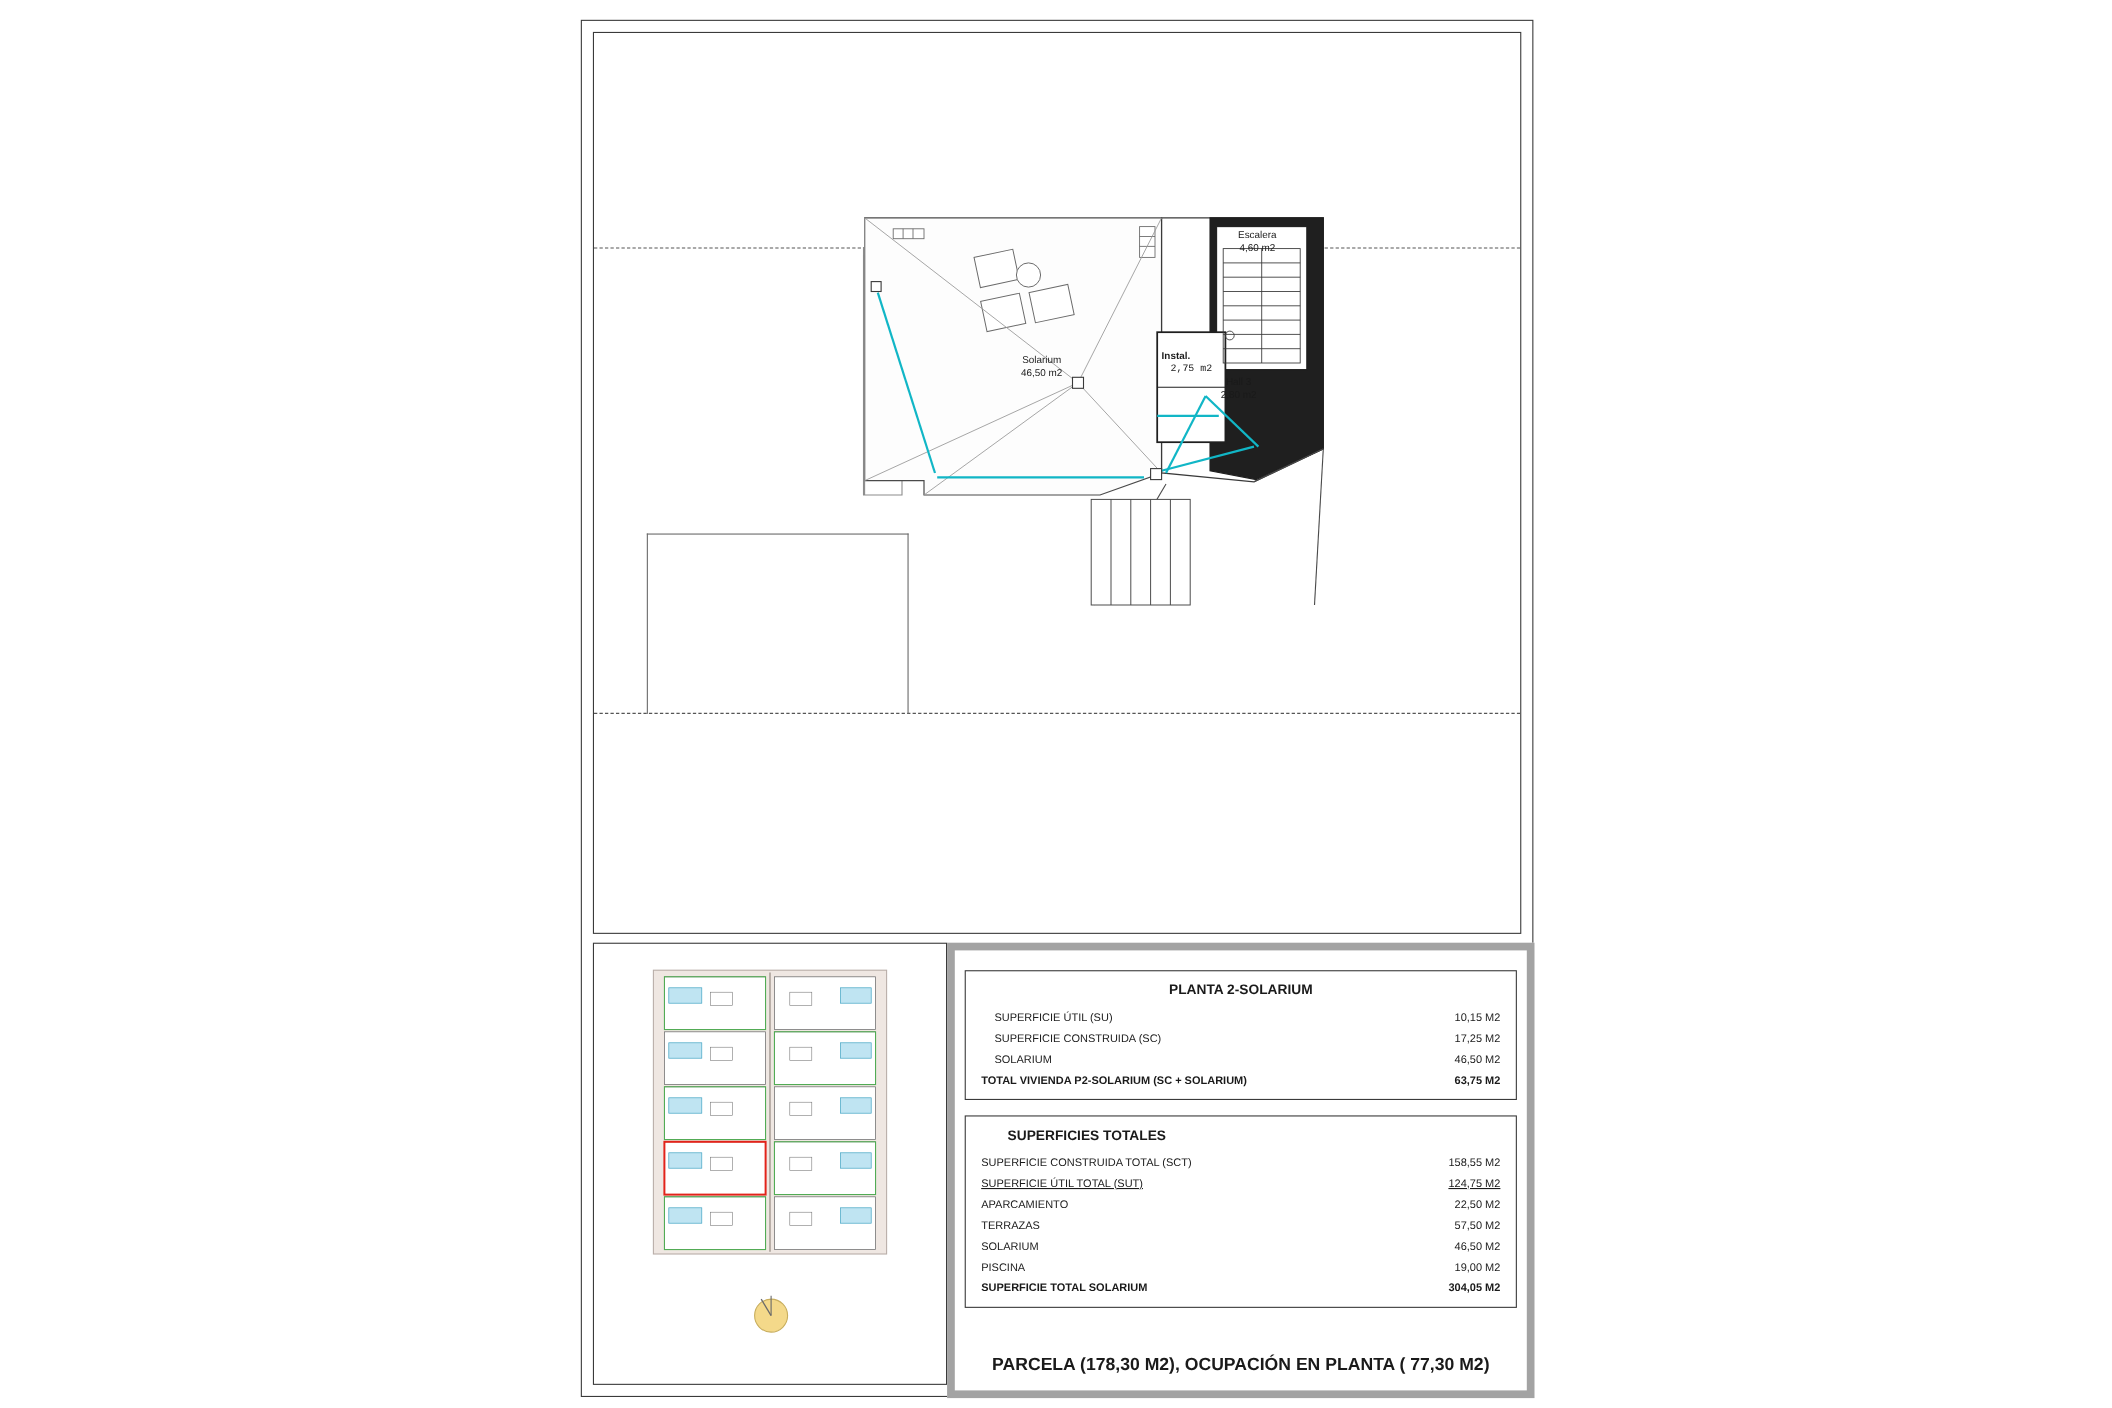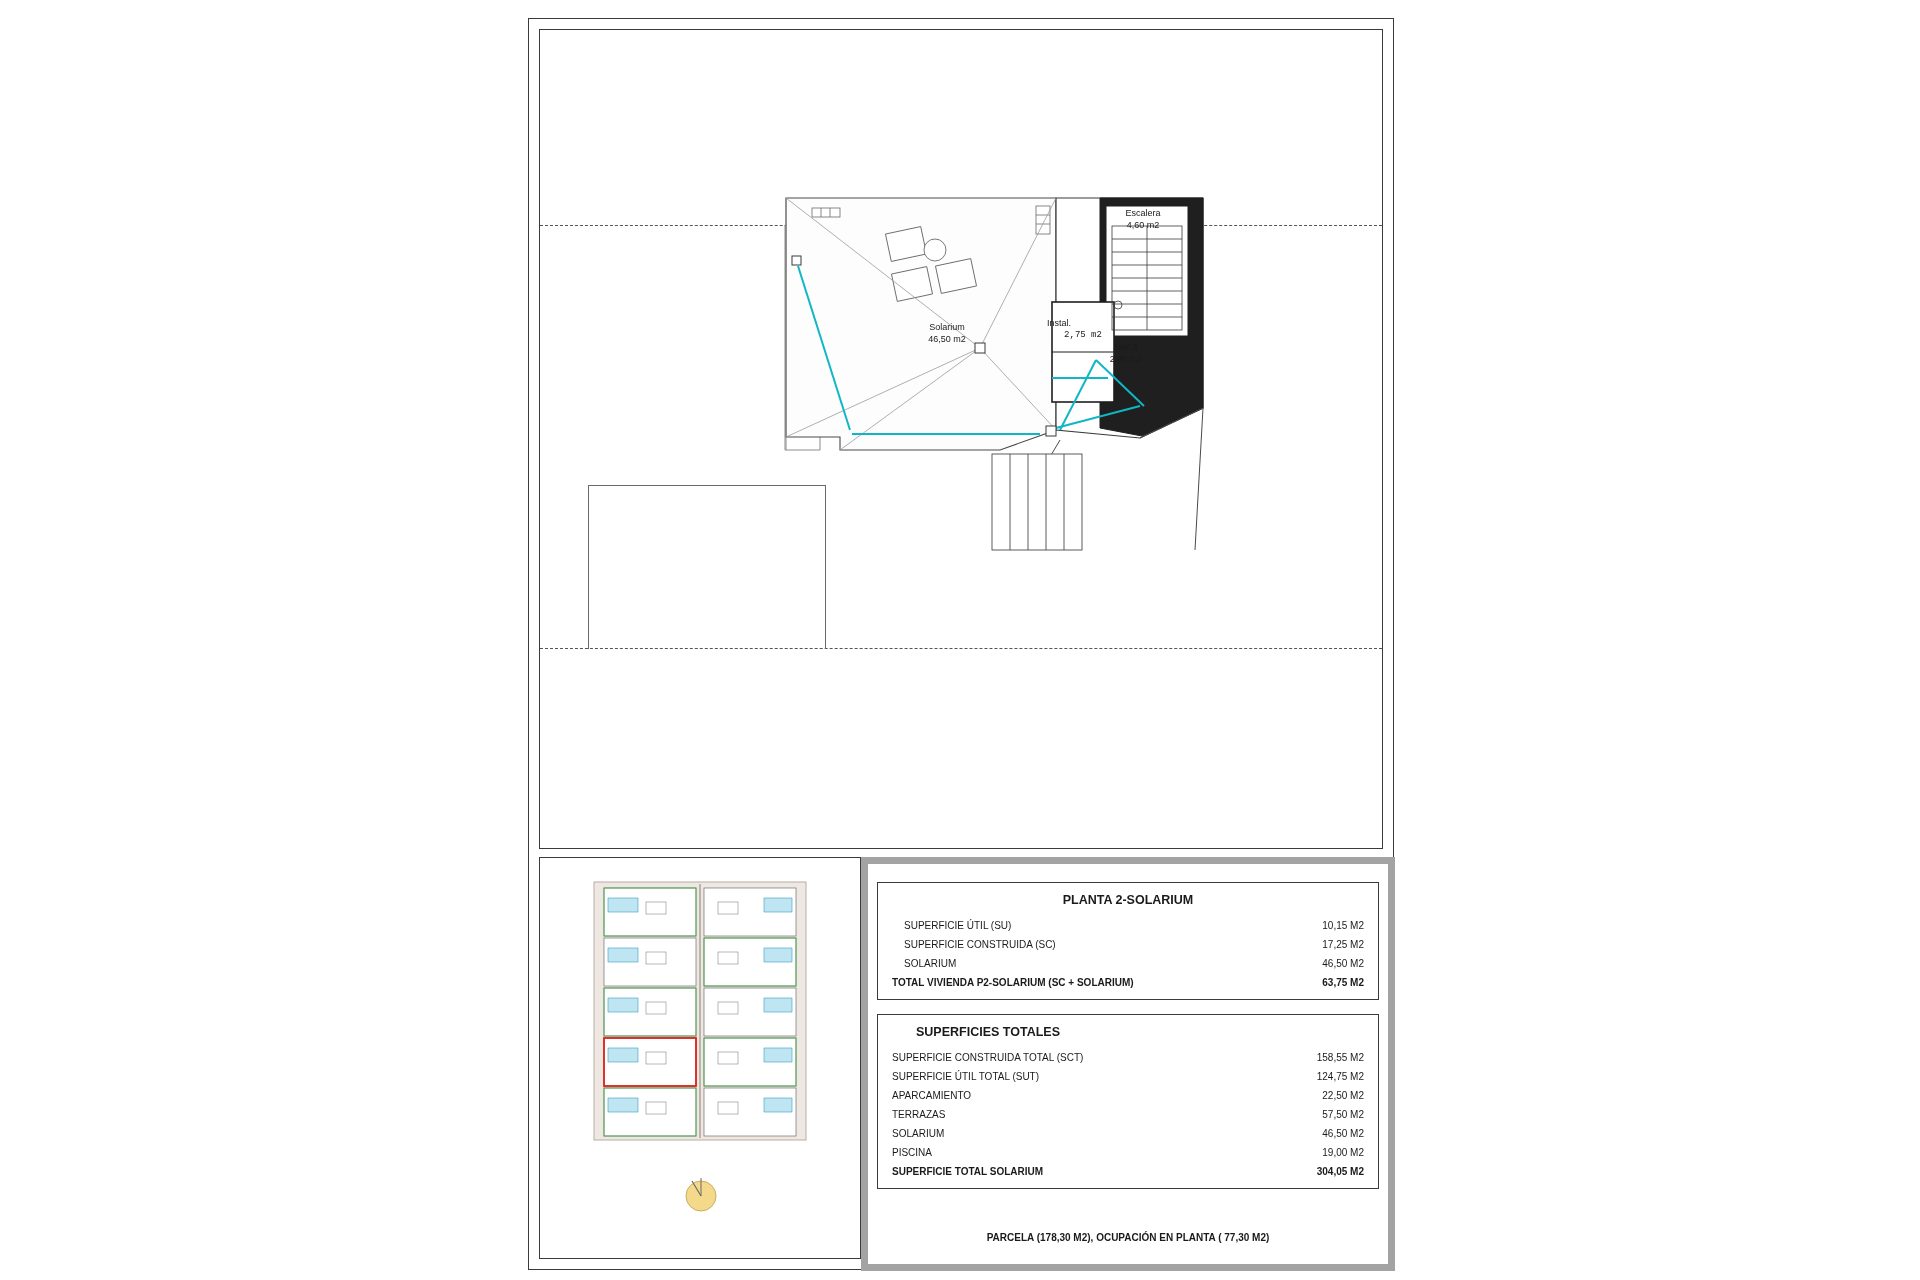--- a/index.html
+++ b/index.html
@@ -54,21 +54,21 @@
   .row{
     display:flex;justify-content:space-between;font-size:10px;
     padding:1.5px 14px 1.5px 26px;line-height:16px;
   }
   .row .k{white-space:nowrap;}
   .row .v{white-space:nowrap;}
   .row.bold{font-weight:bold;padding-left:14px;}
   .row.bold .k{font-weight:bold;}
   #parcela{
     position:absolute;left:0;top:368px;width:520px;text-align:center;
-    font-size:10px;font-weight:bold;
+    font-size:16px;font-weight:bold;
   }
   
   #compass{position:absolute;left:135px;top:310px;width:52px;height:52px;}
   
   #keyplan{position:absolute;left:48px;top:18px;width:224px;height:270px;}
 </style>
 </head>
 <body>
 
 <div id="sheet">
@@ -173,21 +173,21 @@
         <line x1="246" y1="168" x2="246" y2="420"></line>
       </g>
     </svg>
 
     <div class="lbl" style="left:342px;top:292px;width:130px;">Solarium</div>
     <div class="lbl" style="left:342px;top:304px;width:130px;">46,50 m2</div>
 
     <div class="lbl" style="left:548px;top:178px;width:110px;">Escalera</div>
     <div class="lbl" style="left:548px;top:190px;width:110px;">4,60 m2</div>
 
-    <div class="lbl" style="left:476px;top:288px;width:86px;">Instal.</div>
+    <div class="lbl" style="left:486px;top:288px;width:86px;font-weight:bold;">Instal.</div>
     <div class="lbl" style="left:500px;top:300px;width:86px;font-family:Liberation Mono, monospace;">2,75 m2</div>
 
     <div class="lbl" style="left:540px;top:312px;width:92px;">Hall 3</div>
     <div class="lbl" style="left:540px;top:324px;width:92px;">2,80 m2</div>
   </div>
 
   <div id="lower">
 
     <div id="key-frame">
       <svg id="keyplan" viewBox="0 0 224 270">
@@ -275,21 +275,21 @@
           <span class="v">63,75 M2</span>
         </div>
       </div>
 
       <div class="tblbox" id="tbl2">
         <div class="thead" style="text-align:left;padding-left:38px;">SUPERFICIES TOTALES</div>
         <div class="row" style="padding-left:14px;">
           <span class="k">SUPERFICIE CONSTRUIDA TOTAL (SCT)</span>
           <span class="v">158,55 M2</span>
         </div>
-        <div class="row" style="padding-left:14px;">
+        <div class="row" style="padding-left:14px;text-decoration:underline;">
           <span class="k">SUPERFICIE ÚTIL TOTAL (SUT)</span>
           <span class="v">124,75 M2</span>
         </div>
         <div class="row" style="padding-left:14px;">
           <span class="k">APARCAMIENTO</span>
           <span class="v">22,50 M2</span>
         </div>
         <div class="row" style="padding-left:14px;">
           <span class="k">TERRAZAS</span>
           <span class="v">57,50 M2</span>

